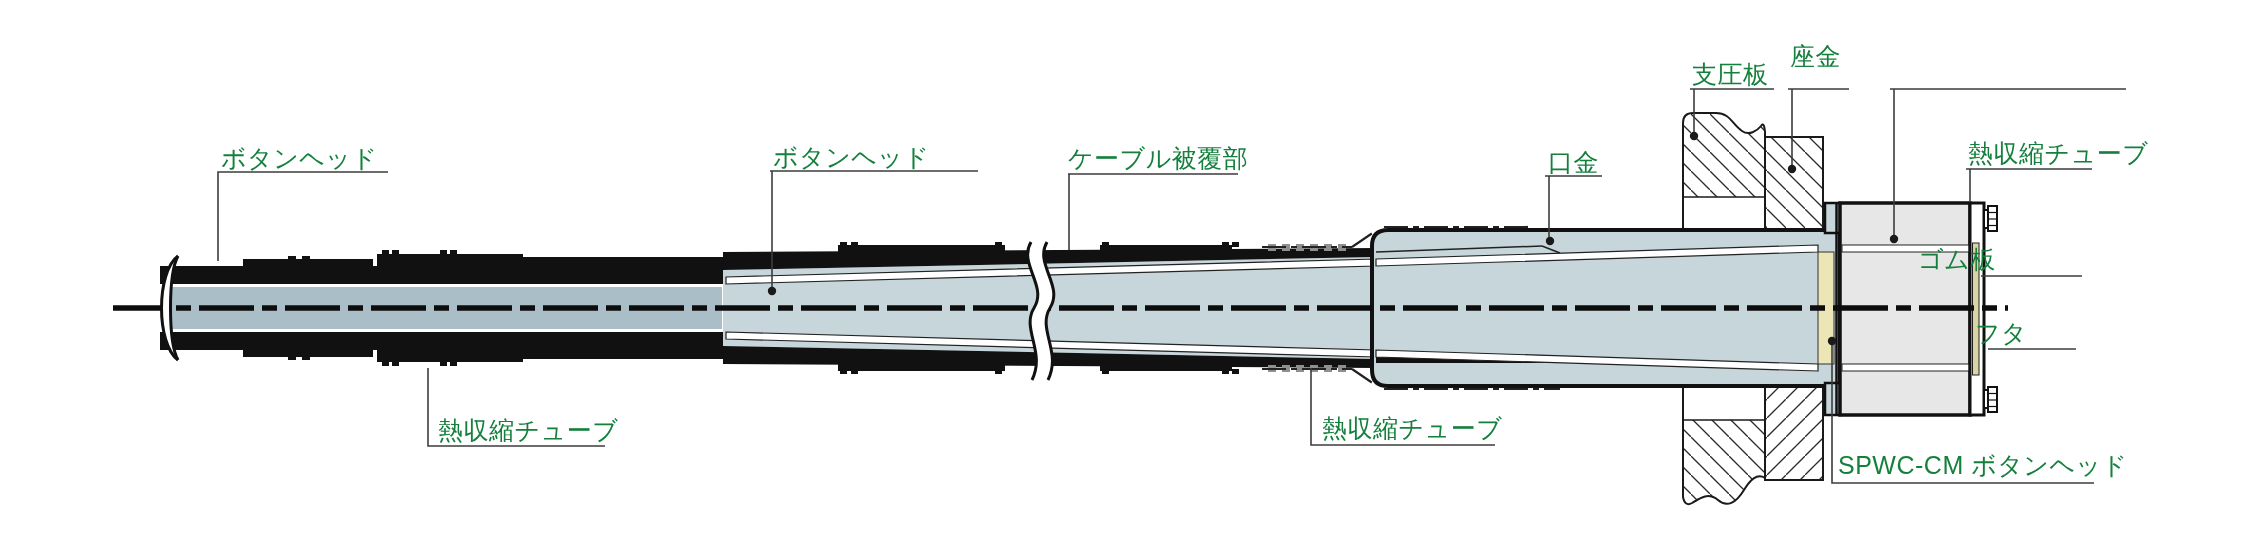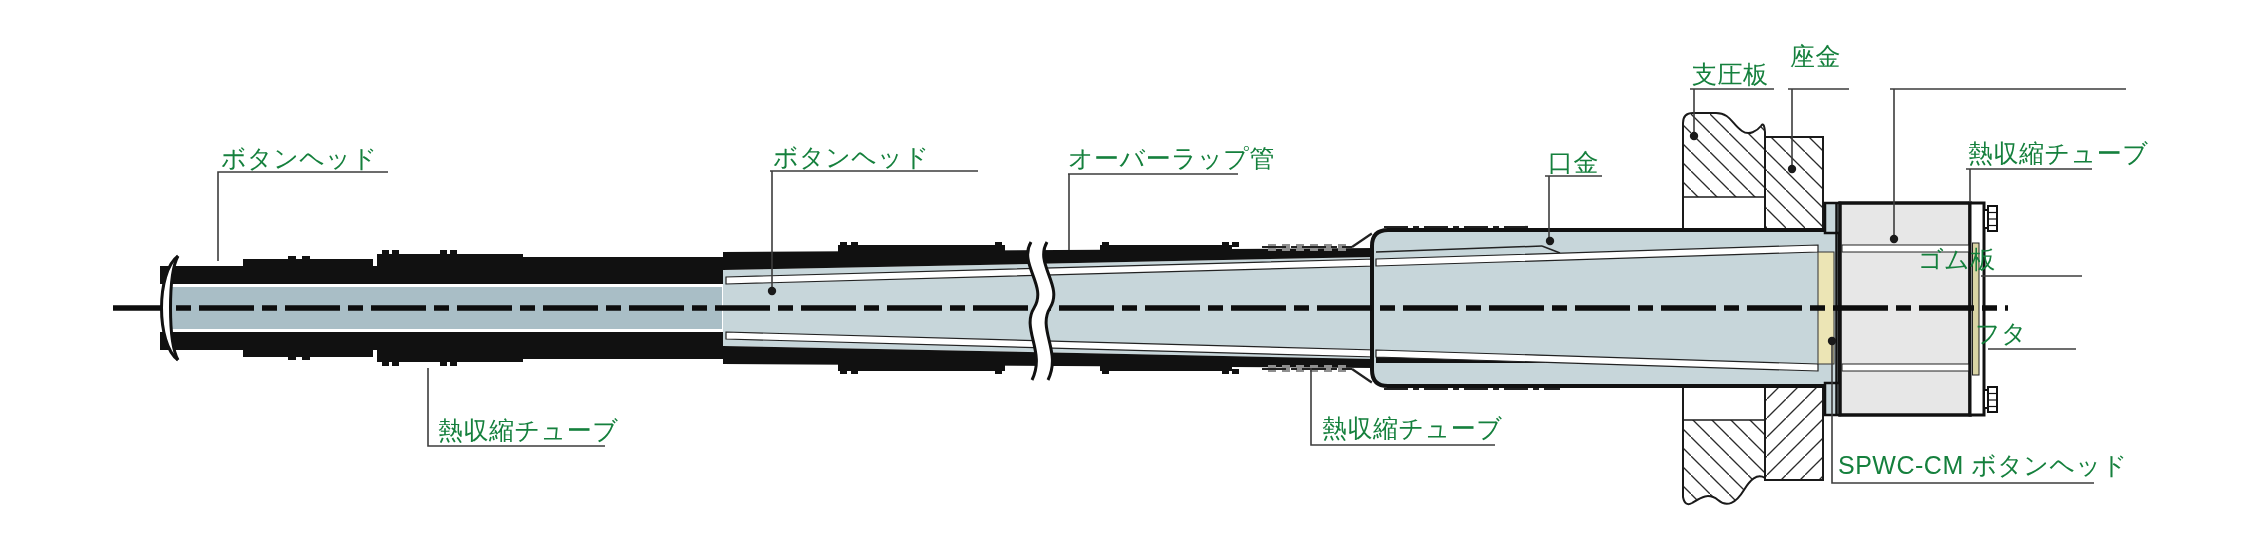--- a/index.html
+++ b/index.html
@@ -205,21 +205,21 @@
     <circle cx="1694" cy="136" r="4.2"></circle>
     <circle cx="1792" cy="169" r="4.2"></circle>
     <circle cx="1894" cy="239" r="4.2"></circle>
     <circle cx="1832" cy="341" r="4.2"></circle>
   </g>
 </svg>
 
 <div class="lbl" style="left:221px;top:144px">ボタンヘッド</div>
 <div class="lbl" style="left:438px;top:416px">熱収縮チューブ</div>
 <div class="lbl" style="left:773px;top:143px">ボタンヘッド</div>
-<div class="lbl" style="left:1068px;top:144px">オーバーラップ管</div>
+<div class="lbl" style="left:1068px;top:144px">ケーブル被覆部</div>
 <div class="lbl" style="left:1322px;top:414px">熱収縮チューブ</div>
 <div class="lbl" style="left:1548px;top:148px">口金</div>
 <div class="lbl" style="left:1692px;top:60px">支圧板</div>
 <div class="lbl" style="left:1790px;top:42px">座金</div>
 <div class="lbl" style="left:1968px;top:139px">熱収縮チューブ</div>
 <div class="lbl" style="left:1918px;top:245px">ゴム板</div>
 <div class="lbl" style="left:1975px;top:319px">フタ</div>
 <div class="lbl" style="left:1838px;top:451px">SPWC-CM ボタンヘッド</div>
 
 </div>

